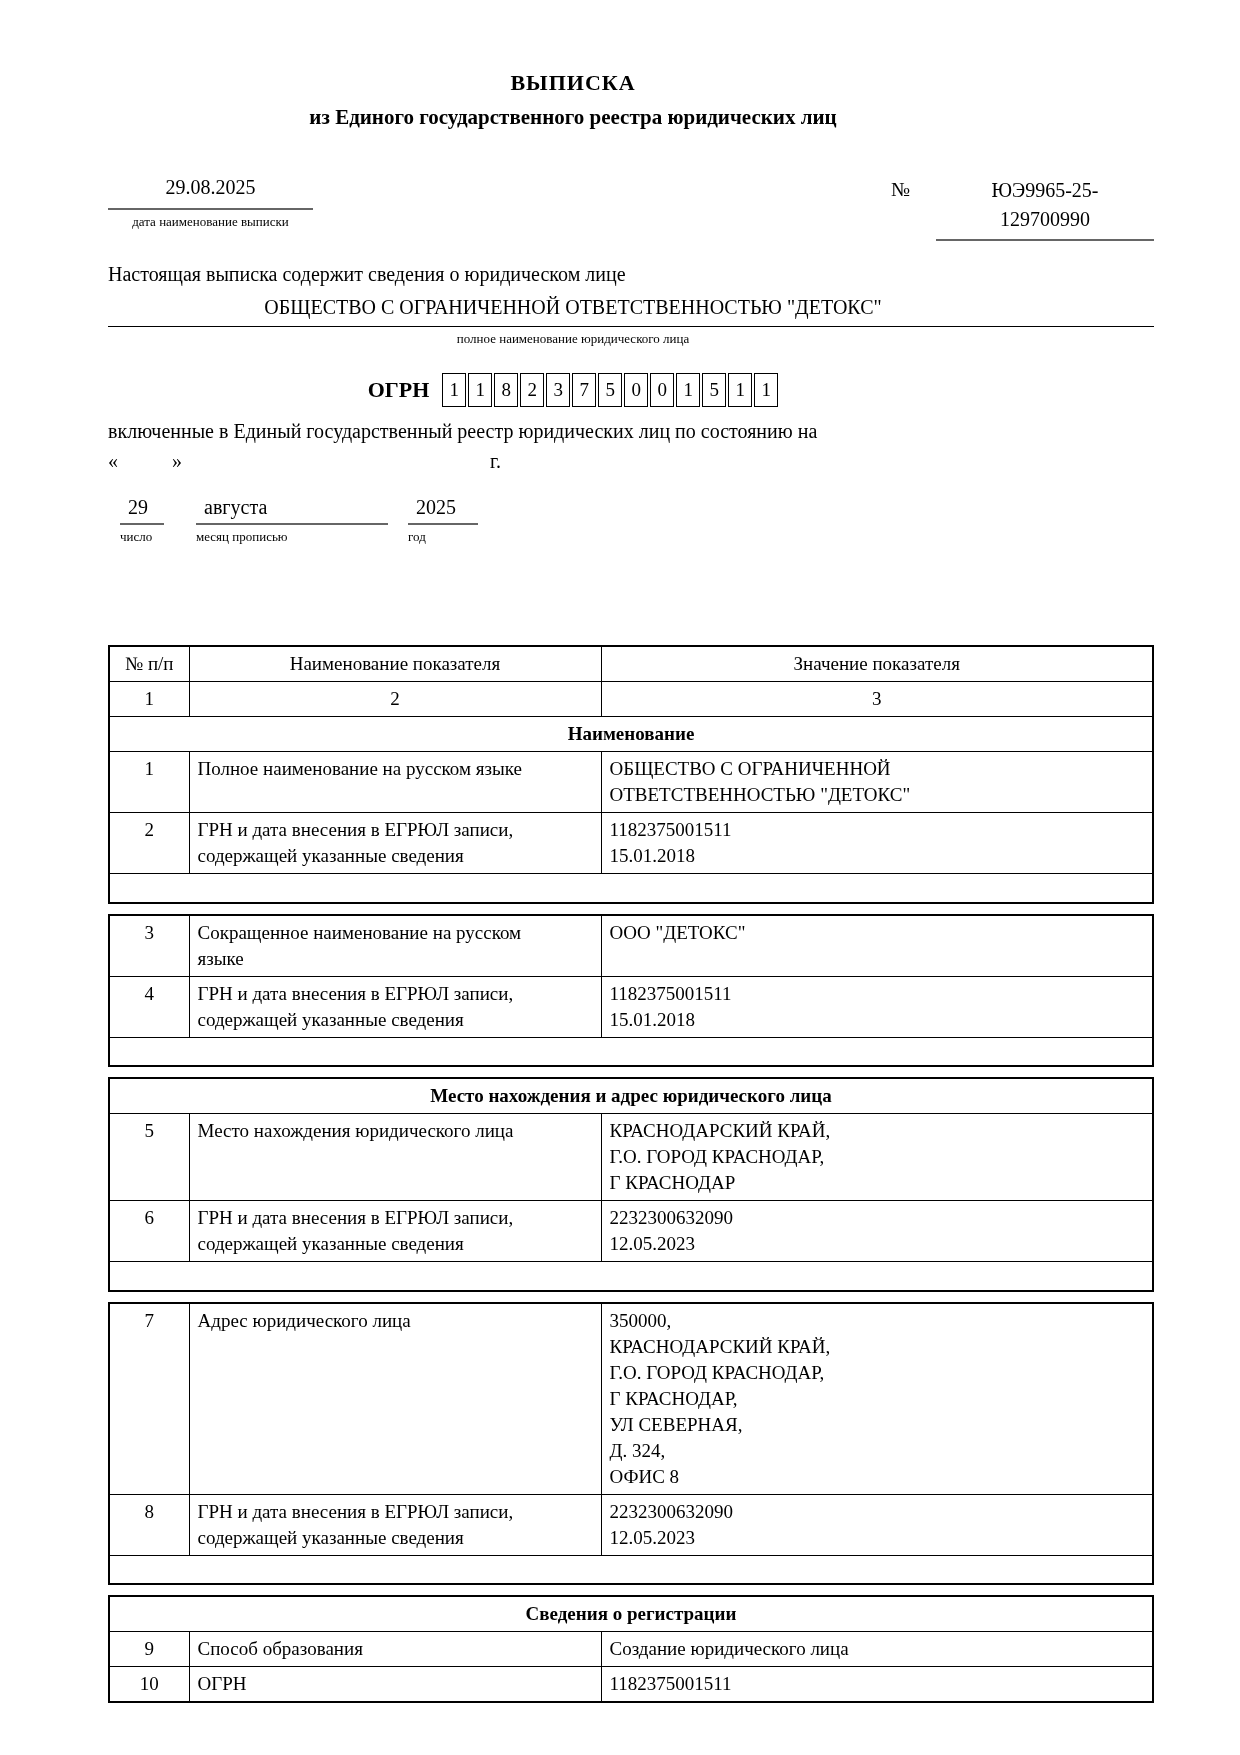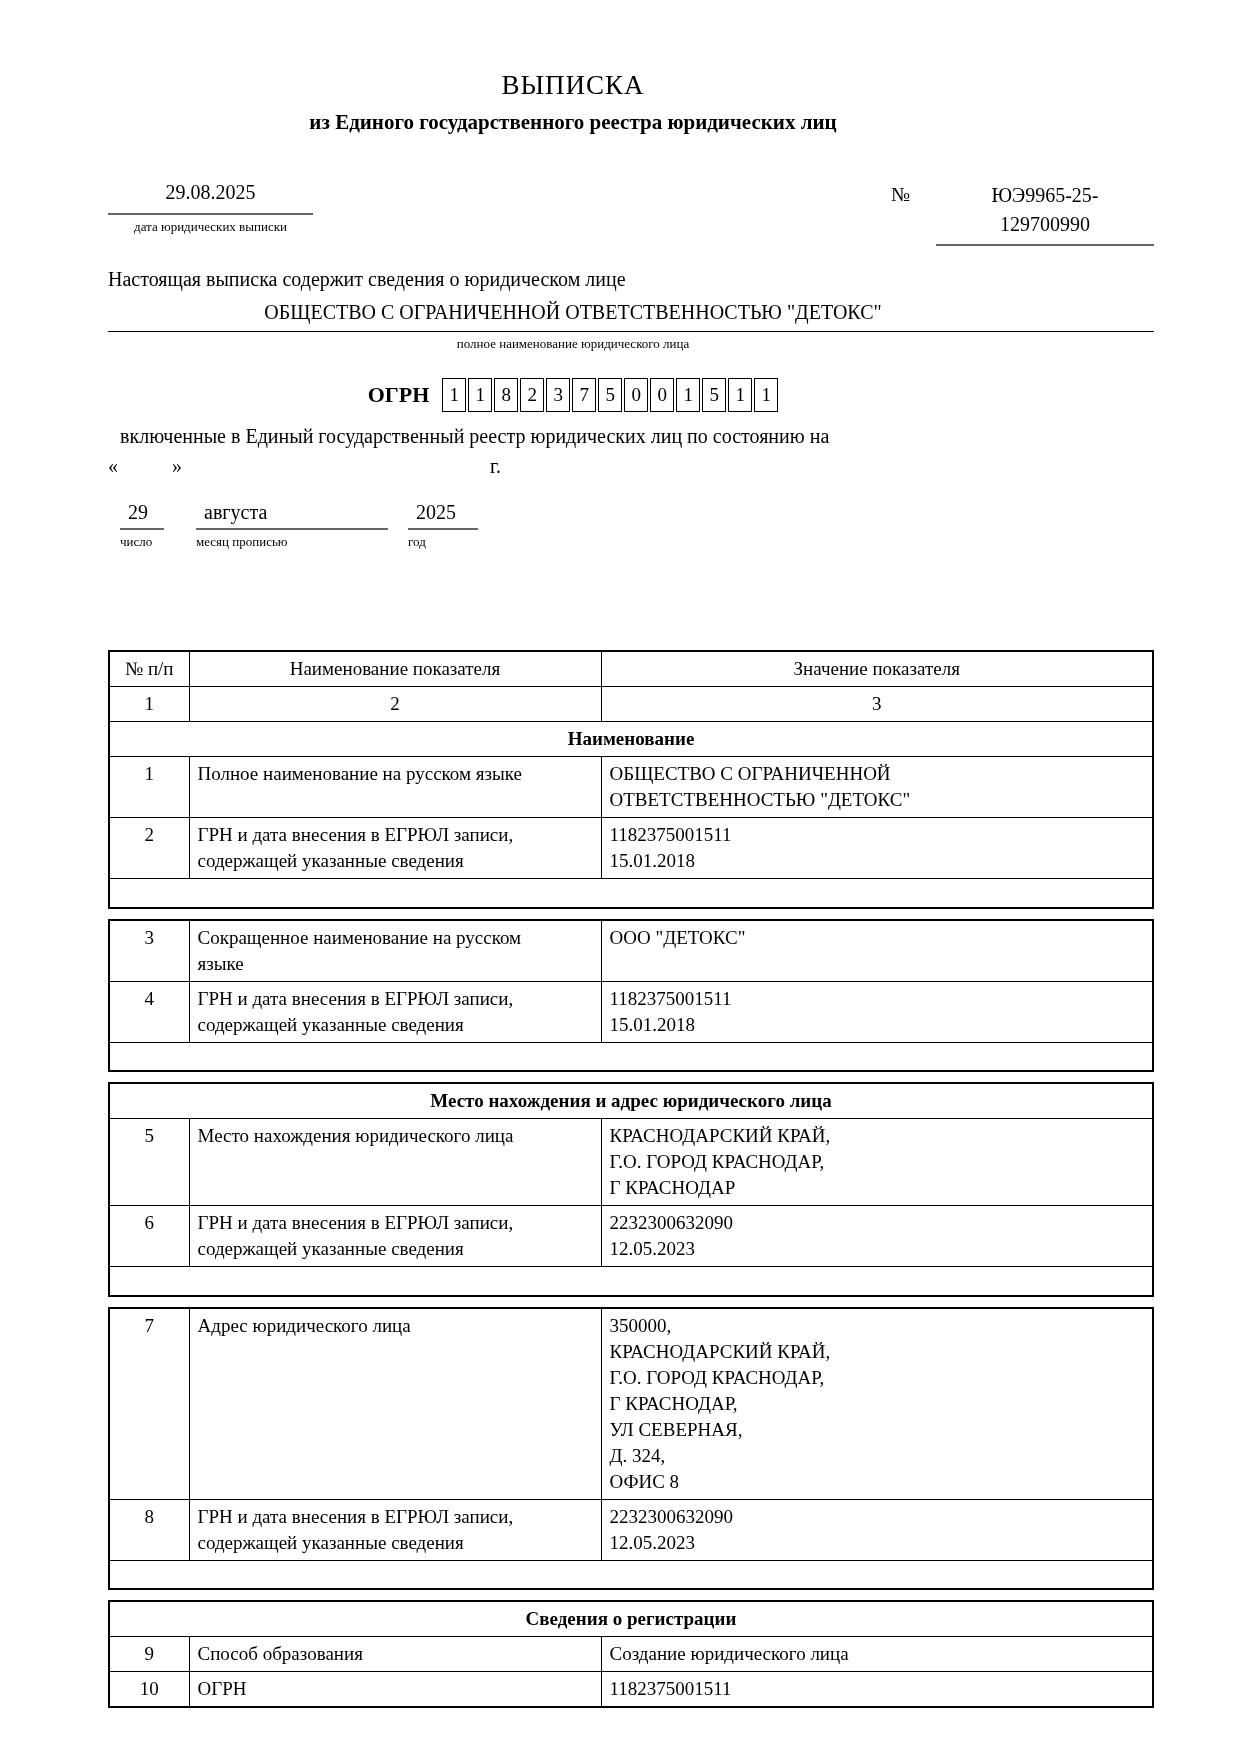--- a/index.html
+++ b/index.html
@@ -6,42 +6,42 @@
   html, body { margin: 0; padding: 0; }
   body {
     width: 1240px; height: 1755px;
     background: #ffffff; color: #000;
     font-family: "Liberation Serif", "DejaVu Serif", serif;
     overflow: hidden;
   }
   .content { position: relative; margin-left: 108px; width: 1046px; padding-top: 70px; }
   .center-zone { width: 930px; text-align: center; }
 
-  .doc-title { font-size: 27px; font-weight: normal; margin: 0; letter-spacing: 1px; }
+  .doc-title { font-size: 22px; font-weight: bold; margin: 0; letter-spacing: 1px; }
   .doc-subtitle { font-size: 21px; font-weight: bold; margin-top: 9px; }
 
   .dn-row { display: flex; justify-content: space-between; margin-top: 46px; gap: 44px; }
   .fd-col { width: 205px; text-align: center; }
   .fd-date { font-size: 20px; padding-bottom: 9px; border-bottom: 2px solid #666; }
   .small-label { font-size: 13px; margin-top: 4px; }
   .num-col { display: flex; align-items: flex-start; }
   .num-sign { font-size: 20px; margin-right: 26px; padding-top: 2px; }
   .num-value { width: 218px; text-align: center; font-size: 20px; line-height: 1.45; padding-bottom: 5px; border-bottom: 2px solid #666; }
 
   .intro { font-size: 20px; margin-top: 22px; }
 
   .company-block { margin-top: 10px; }
   .company-name { font-size: 20px; }
   .company-underline { border-top: 1.5px solid #000; margin-top: 7px; width: 1046px; }
   .ogrn-row { margin-top: 26px; display: flex; justify-content: center; align-items: center; }
   .ogrn-label { font-size: 22px; font-weight: bold; margin-right: 13px; }
   .ogrn-boxes { display: inline-flex; gap: 2px; }
   .ogrn-box { width: 24px; height: 34px; border: 1.5px solid #000; display: inline-flex; align-items: center; justify-content: center; font-size: 19px; }
 
-  .included { font-size: 20px; margin-top: 13px; margin-left: 12px; }
+  .included { font-size: 20px; margin-top: 13px; }
 
   .date-line { display: flex; align-items: flex-start; margin-top: 7px; font-size: 20px; }
   .du { text-align: left; margin-top: 46px; }
   .du .line { border-bottom: 2px solid #666; padding: 0 8px 4px 8px; }
   .quote-open { margin-right: 2px; }
   .quote-close { margin: 0 14px 0 8px; }
   .du-day .line { min-width: 44px; }
   .du-month .line { min-width: 192px; }
   .du-year { margin-left: 20px; }
   .du-year .line { min-width: 70px; }
@@ -67,21 +67,21 @@
 <div class="content">
 
   <div class="center-zone">
     <h1 class="doc-title">ВЫПИСКА</h1>
     <div class="doc-subtitle">из Единого государственного реестра юридических лиц</div>
   </div>
 
   <div class="dn-row">
     <div class="fd-col">
       <div class="fd-date">29.08.2025</div>
-      <div class="small-label">дата юридических выписки</div>
+      <div class="small-label">дата наименование выписки</div>
     </div>
     <div class="num-col">
       <div class="num-sign">№</div>
       <div class="num-value">
         <div>ЮЭ9965-25-</div>
         <div>129700990</div>
       </div>
     </div>
   </div>
 

